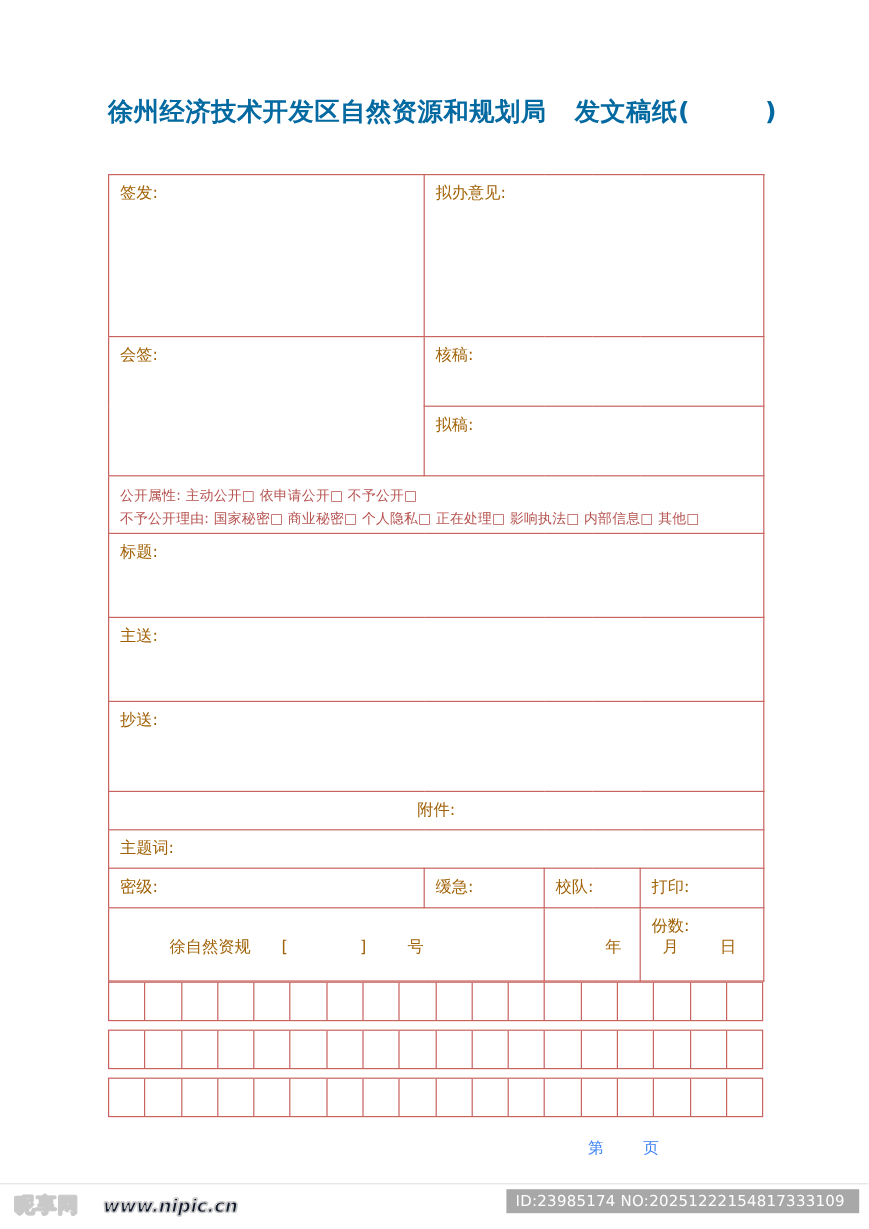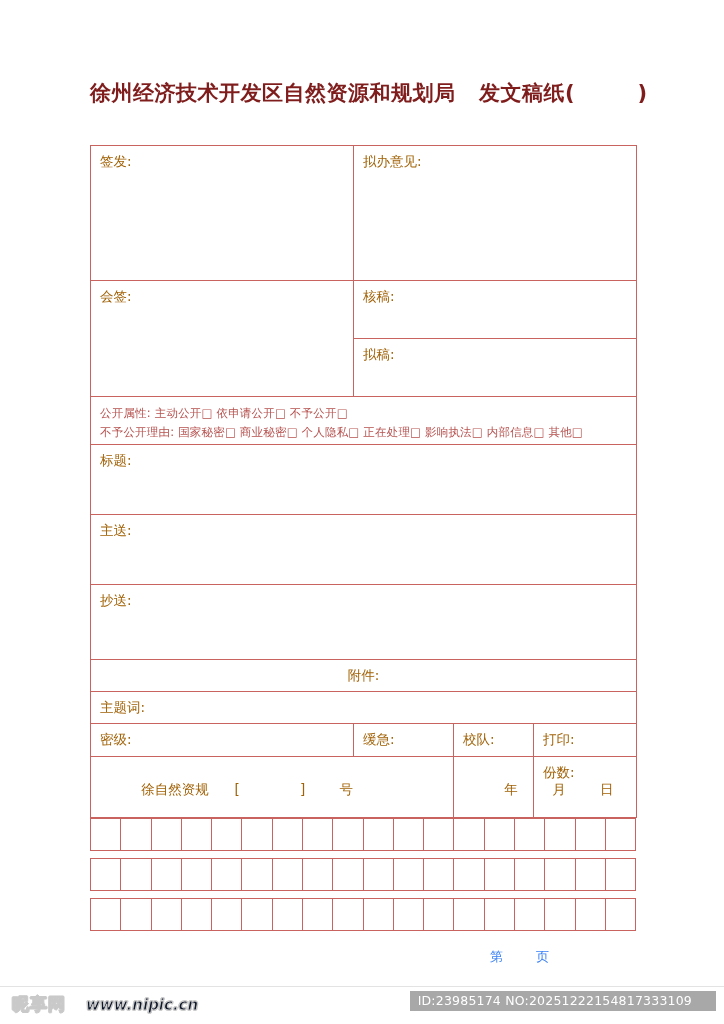--- a/index.html
+++ b/index.html
@@ -20,21 +20,21 @@
   }
 
   
   #doc-title {
     position: absolute;
     left: 90px;
     top: 78px;
     width: 560px;
     font-size: 21px;
     font-weight: bold;
-    color: #7f1d1d;
+    color: #0369a1;
     letter-spacing: 0.5px;
     white-space: pre;
     line-height: 30px;
   }
 
   
   #form-table {
     position: absolute;
     left: 90px;
     top: 145px;
@@ -143,21 +143,21 @@
       -1px 0 #cccccc, 1px 0 #cccccc,
       0 -1px #cccccc, 0 1px #cccccc;
   }
   #wm-id {
     position: absolute;
     right: 8px;
     top: 4px;
     background: #a8a8a8;
     color: #ffffff;
     font-size: 12.5px;
-    padding: 2px 24px 3px 8px;
+    padding: 2px 12px 3px 8px;
     letter-spacing: 0.2px;
     white-space: nowrap;
   }
 </style>
 </head>
 <body>
 
 <div id="page">
 
   <div id="doc-title">徐州经济技术开发区自然资源和规划局   发文稿纸(        )</div>

